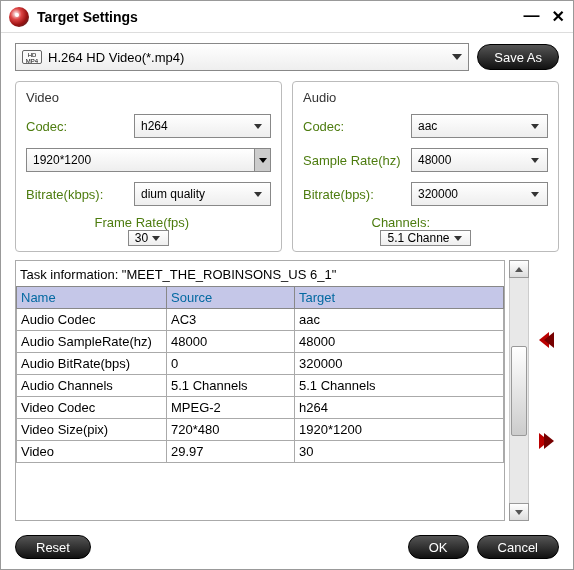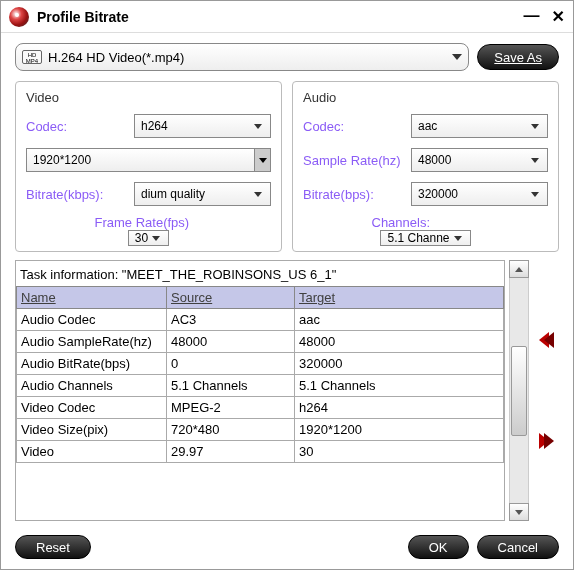--- a/index.html
+++ b/index.html
@@ -6,44 +6,44 @@
 body { width: 574px; height: 570px; background: #fff; border: 1px solid #999; display: flex; flex-direction: column; }
 
 .titlebar { display: flex; align-items: center; padding: 4px 8px; background: #fff; border-bottom: 1px solid #ddd; height: 32px; }
 .app-icon { width: 20px; height: 20px; border-radius: 50%; background: radial-gradient(circle at 35% 35%, #fff 0%, #d44 30%, #911 60%, #333 100%); margin-right: 8px; position: relative; }
 .app-icon::after { content: ""; position: absolute; top: 6px; left: 6px; width: 4px; height: 4px; background: #fff; border-radius: 50%; }
 .title { font-weight: bold; font-size: 14px; flex: 1; }
 .win-btns { display: flex; gap: 12px; font-weight: bold; font-size: 16px; }
 .win-btn { cursor: pointer; user-select: none; }
 
 .profile-row { display: flex; align-items: center; padding: 10px 14px 6px; gap: 8px; }
-.profile-select { flex: 1; height: 28px; border: 1px solid #888; border-radius: 8px; display: flex; align-items: center; padding: 0 6px; background: linear-gradient(#fff,#eee); }
+.profile-select { flex: 1; height: 28px; border: 1px solid #888; border-radius: 0; display: flex; align-items: center; padding: 0 6px; background: linear-gradient(#fff,#eee); }
 .profile-icon { width: 20px; height: 14px; border: 1px solid #666; border-radius: 2px; font-size: 6px; text-align: center; line-height: 6px; padding-top: 1px; margin-right: 6px; background: #fafafa; }
 .profile-text { flex: 1; font-size: 13px; }
 .dd-arrow { width: 0; height: 0; border-left: 5px solid transparent; border-right: 5px solid transparent; border-top: 6px solid #333; }
-.saveas-btn { height: 26px; padding: 4px 16px; background: linear-gradient(#555,#111); color: #fff; border: 1px solid #000; border-radius: 13px; font-size: 13px; cursor: pointer; text-decoration: underline; }
+.saveas-btn { height: 26px; padding: 4px 16px; background: linear-gradient(#555,#111); color: #fff; border: 1px solid #000; border-radius: 13px; font-size: 13px; cursor: pointer; }
 
 .panels { display: flex; gap: 10px; padding: 4px 14px 8px; }
 .panel { flex: 1; border: 1px solid #bbb; border-radius: 4px; padding: 8px 10px 10px; }
 .panel-title { font-size: 13px; color: #333; margin-bottom: 8px; }
 .field-row { display: flex; align-items: center; margin-bottom: 8px; height: 26px; }
 .field-row:last-child { margin-bottom: 0; flex-direction: column; }
-.field-label { font-size: 13px; color: #8b5cf6; width: 108px; flex-shrink: 0; white-space: nowrap; overflow: hidden; }
+.field-label { font-size: 13px; color: #4d7c0f; width: 108px; flex-shrink: 0; white-space: nowrap; overflow: hidden; }
 .field-select { flex: 1; height: 24px; border: 1px solid #888; background: linear-gradient(#fff,#eee); display: flex; align-items: center; padding: 0 4px 0 6px; font-size: 12px; min-width: 0; }
 .field-select .val { flex: 1; overflow: hidden; white-space: nowrap; }
 .field-select .dd { width: 16px; display: flex; justify-content: center; }
 .field-select .dd::before { content: ""; width: 0; height: 0; border-left: 4px solid transparent; border-right: 4px solid transparent; border-top: 5px solid #333; }
 .field-select.hl .dd { background: #ccc; margin: -4px -4px -4px 0; height: 100%; display: flex; align-items: center; justify-content: center; border-left: 1px solid #888;}
 .field-select.hl .dd::before { border-top-color: #000; }
 
 .task-area { margin: 0 14px 6px; display: flex; gap: 4px; flex: 1; min-height: 0; }
 .task-box { flex: 1; border: 1px solid #aaa; display: flex; flex-direction: column; overflow: hidden; }
 .task-info { font-size: 13px; padding: 6px 4px 4px; }
 .task-table { border-collapse: collapse; width: 100%; font-size: 13px; }
-.task-table th { background: #c5c7e8; border: 1px solid #888; text-align: left; padding: 3px 4px; font-weight: normal; color: #404040; text-decoration: underline; }
+.task-table th { background: #c5c7e8; border: 1px solid #888; text-align: left; padding: 3px 4px; font-weight: normal; color: #0369a1; }
 .task-table td { border: 1px solid #aaa; padding: 3px 4px; vertical-align: top; }
 .col-name { width: 150px; }
 .col-src { width: 128px; }
 
 .scroll-col { width: 20px; display: flex; flex-direction: column; }
 .scroll-btn { height: 18px; background: linear-gradient(#fff,#ddd); border: 1px solid #999; display: flex; align-items: center; justify-content: center; }
 .scroll-btn::before { content: ""; width: 0; height: 0; border-left: 4px solid transparent; border-right: 4px solid transparent; }
 .scroll-up::before { border-bottom: 5px solid #555; }
 .scroll-down::before { border-top: 5px solid #555; }
 .scroll-track { flex: 1; background: #e8e8e8; border-left: 1px solid #ccc; border-right: 1px solid #ccc; position: relative; }
@@ -61,21 +61,21 @@
 .footer .spacer { flex: 1; }
 .btn { height: 24px; padding: 0 20px; border-radius: 12px; font-size: 13px; cursor: pointer; border: 1px solid #000; }
 .btn-dark { background: linear-gradient(#555,#111); color: #fff; }
 .btn-grey { background: linear-gradient(#bbb,#888); color: #eee; border-color: #666; }
 </style>
 </head>
 <body>
 
 <div class="titlebar">
   <div class="app-icon"></div>
-  <div class="title">Profile Bitrate</div>
+  <div class="title">Target Settings</div>
   <div class="win-btns">
     <span class="win-btn">—</span>
     <span class="win-btn">✕</span>
   </div>
 </div>
 
 <div class="profile-row">
   <div class="profile-select">
     <div class="profile-icon">HD<br>MP4</div>
     <div class="profile-text">H.264 HD Video(*.mp4)</div>

